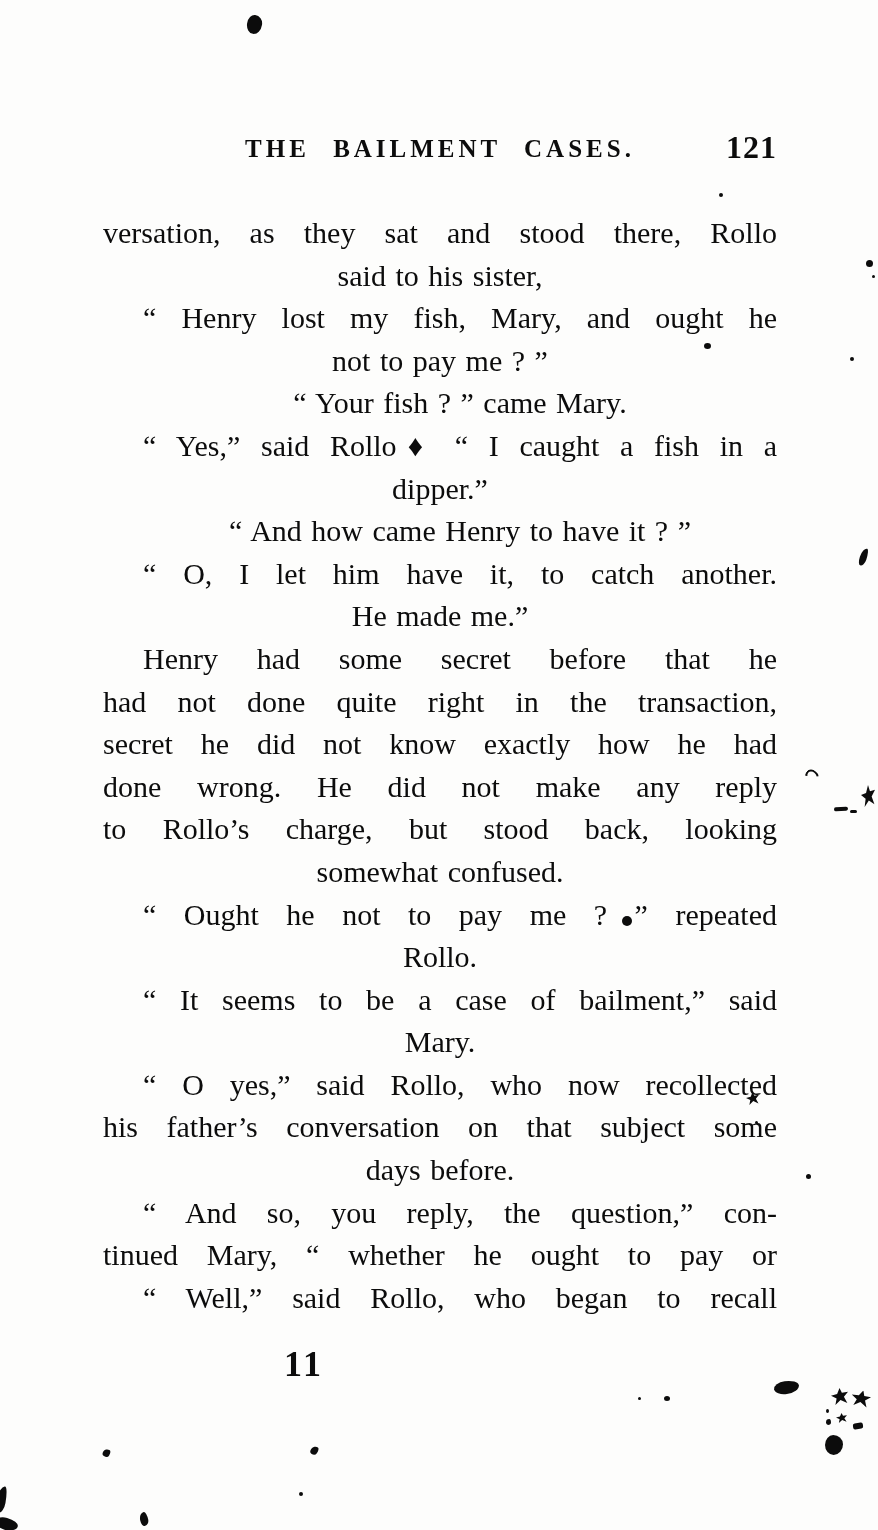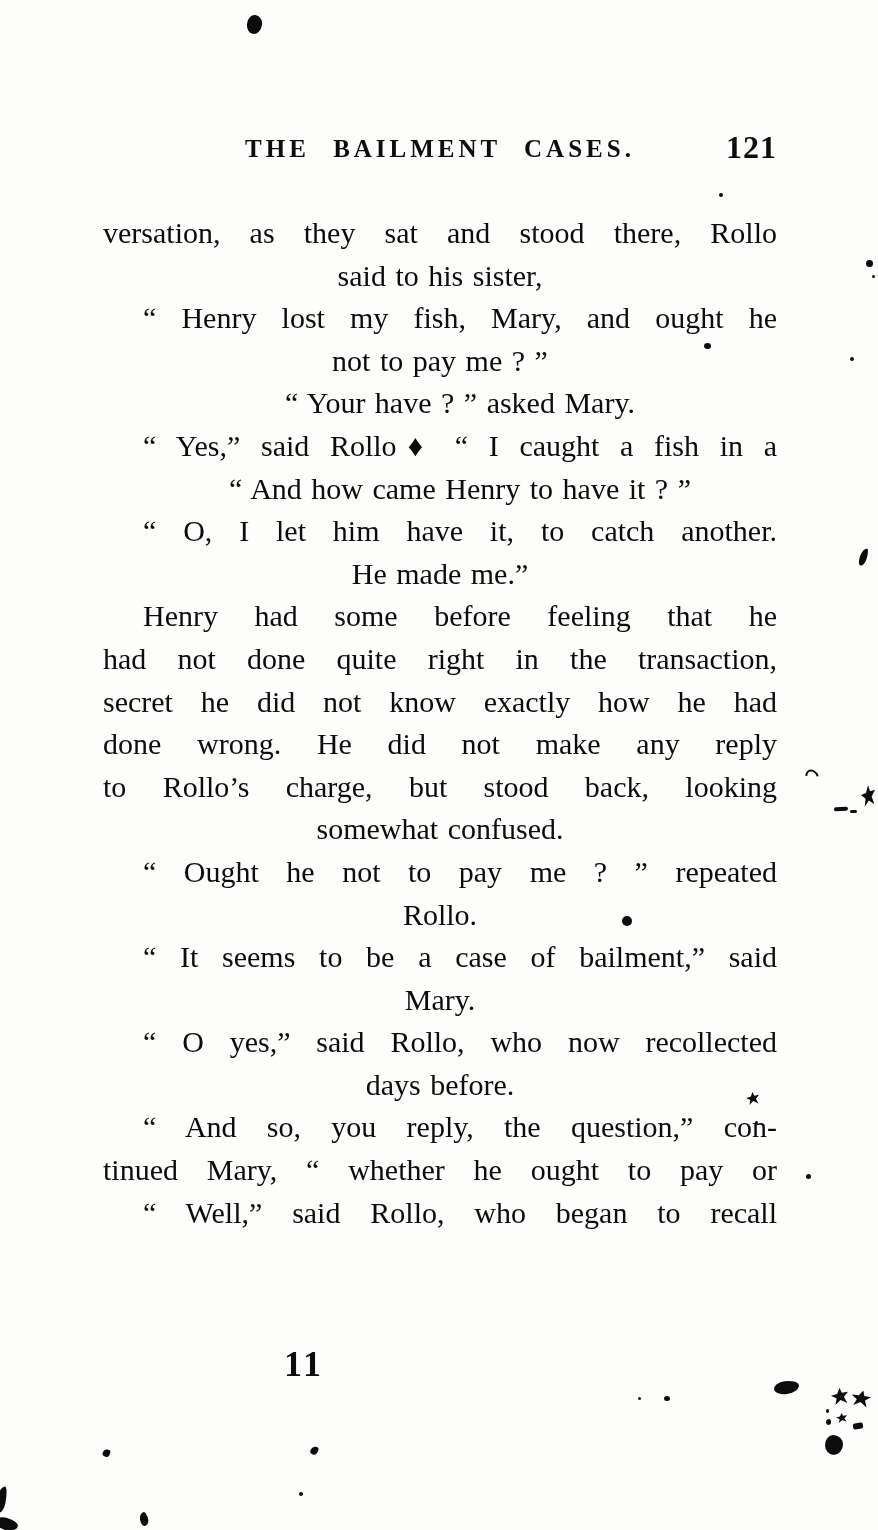--- a/index.html
+++ b/index.html
@@ -106,36 +106,38 @@
   <header class="running-head">
     <span class="running-title">THE BAILMENT CASES.</span>
     <span class="page-number">121</span>
   </header>
 
   <main class="text-block">
     <div class="line">versation, as they sat and stood there, Rollo</div>
     <div class="line left">said to his sister,</div>
     <div class="line indent">“ Henry lost my fish, Mary, and ought he</div>
     <div class="line left">not to pay me ? ”</div>
-    <div class="line left indent">“ Your have ? ” asked Mary.</div>
+    <div class="line left indent">“ Your fish ? ” came Mary.</div>
     <div class="line indent">“ Yes,” said Rollo♦ “ I caught a fish in a</div>
+    <div class="line left">dipper.”</div>
     <div class="line left indent">“ And how came Henry to have it ? ”</div>
     <div class="line indent">“ O, I let him have it, to catch another.</div>
     <div class="line left">He made me.”</div>
-    <div class="line indent">Henry had some before feeling that he</div>
+    <div class="line indent">Henry had some secret before that he</div>
     <div class="line">had not done quite right in the transaction,</div>
     <div class="line">secret he did not know exactly how he had</div>
     <div class="line">done wrong.  He did not make any reply</div>
     <div class="line">to Rollo’s charge, but stood back, looking</div>
     <div class="line left">somewhat confused.</div>
     <div class="line indent">“ Ought he not to pay me ? ” repeated</div>
     <div class="line left">Rollo.</div>
     <div class="line indent">“ It seems to be a case of bailment,” said</div>
     <div class="line left">Mary.</div>
     <div class="line indent">“ O yes,” said Rollo, who now recollected</div>
+    <div class="line">his father’s conversation on that subject some</div>
     <div class="line left">days before.</div>
     <div class="line indent">“ And so, you reply, the question,” con-</div>
     <div class="line">tinued Mary, “ whether he ought to pay or</div>
     <div class="line indent">“ Well,” said Rollo, who began to recall</div>
   </main>
 
   <div class="signature">11</div>
 
   <div id="marks">
       <div class="mark blob" style="left: 247px; top: 15px; width: 15px; height: 19px; transform: rotate(8deg);"></div>

